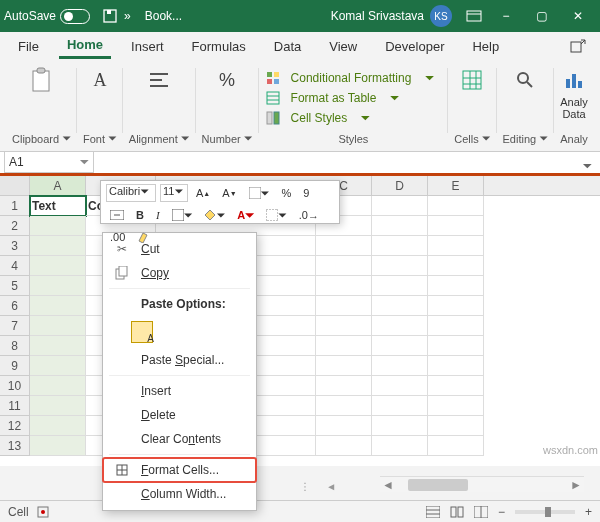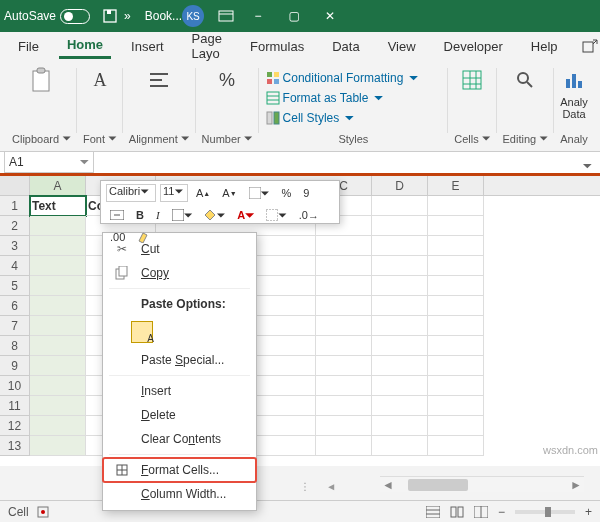--- a/index.html
+++ b/index.html
@@ -21,21 +21,21 @@
 .menubar .share { margin-left:auto; padding:4px; }
 
 .ribbon { height:92px; background:#f3f3f3; display:flex; border-bottom:1px solid #ccc; padding:2px 6px 0 6px; }
 .group { display:flex; flex-direction:column; align-items:center; justify-content:space-between; padding:4px 6px; position:relative; }
 .group::after { content:""; position:absolute; right:0; top:6px; bottom:18px; width:1px; background:#ddd; }
 .group:last-child::after { display:none; }
 .group .icon-lg { width:28px; height:28px; display:flex; align-items:center; justify-content:center; font-size:18px; color:#444; }
 .group .label { font-size:11px; color:#555; padding-bottom:2px; display:flex; align-items:center; }
 .group .top { display:flex; flex-direction:column; align-items:center; gap:2px; }
 .styles-rows { display:flex; flex-direction:column; gap:4px; align-items:flex-start; padding-top:4px; }
-.styles-rows .row { display:flex; align-items:center; gap:2px; font-size:12px; color:#0369a1; }
+.styles-rows .row { display:flex; align-items:center; gap:10px; font-size:12px; color:#4d7c0f; }
 .rowicon { width:16px; height:16px; display:inline-flex; align-items:center; justify-content:center; }
 
 .namebox-row { height:24px; background:#fff; display:flex; align-items:flex-end; border-bottom:3px solid #c2410c; }
 .namebox { width:90px; height:22px; border:1px solid #ccc; display:flex; align-items:center; padding:0 4px; font-size:12px; margin:0 4px; background:#fff; }
 .expand { margin-left:auto; padding:0 8px; color:#666; }
 
 .grid-area { position:relative; background:#fff; height:290px; }
 .colheads { display:flex; height:20px; background:#eee; border-bottom:1px solid #ccc; }
 .corner { width:30px; height:20px; background:#e6e6e6; border-right:1px solid #ccc; border-bottom:1px solid #ccc; }
 .colhead { flex:0 0 56px; display:flex; align-items:center; justify-content:center; border-right:1px solid #ccc; font-size:12px; color:#555; background:#eee; }
@@ -90,39 +90,39 @@
   </div>
   <span class="sep"></span>
   <span>
     <svg width="16" height="16" viewBox="0 0 16 16">
         <rect x="2" y="2" width="12" height="12" fill="none" stroke="#fff" stroke-width="1.3"></rect>
         <rect x="5" y="2" width="4" height="4" fill="#fff"></rect>
       </svg>
   </span>
   <span class="sep" style="color:#fff">»</span>
   <span class="filename">Book...</span>
+  <span class="username">Komal Srivastava</span>
   <span class="avatar">KS</span>
   <span style="padding:0 6px">
       <svg width="16" height="12">
         <rect x="1" y="1" width="14" height="10" fill="none" stroke="#fff"></rect>
         <line x1="1" y1="4" x2="15" y2="4" stroke="#fff"></line>
       </svg>
     </span>
   <div class="winbtns">
     <div class="winbtn">−</div>
     <div class="winbtn">▢</div>
     <div class="winbtn">✕</div>
   </div>
 </div>
 
 <div class="menubar">
   <div class="tab">File</div>
   <div class="tab active">Home</div>
   <div class="tab">Insert</div>
-  <div class="tab">Page Layo</div>
   <div class="tab">Formulas</div>
   <div class="tab">Data</div>
   <div class="tab">View</div>
   <div class="tab">Developer</div>
   <div class="tab">Help</div>
   <div class="share">
     <svg width="16" height="16">
         <rect x="1" y="4" width="10" height="10" fill="none" stroke="#444"></rect>
         <path d="M11 6 L15 2 M11 2 h4 v4" fill="none" stroke="#444"></path>
       </svg>

